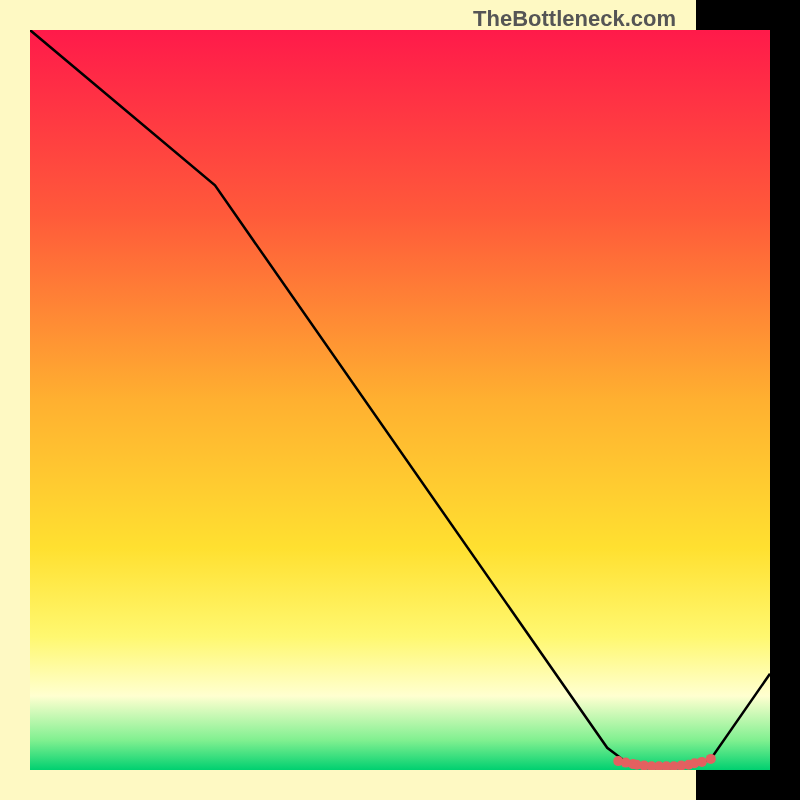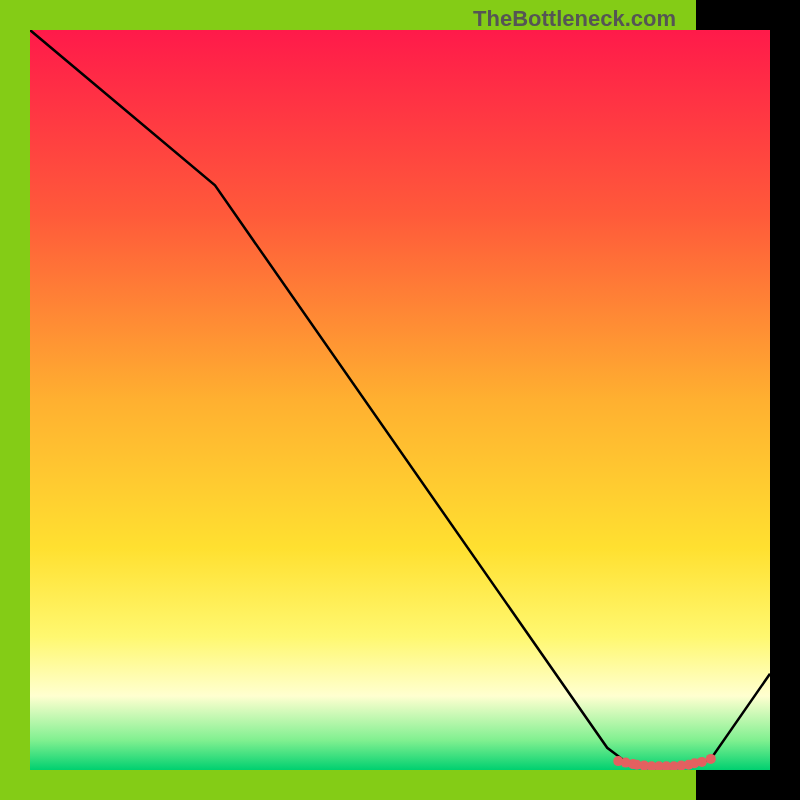--- a/index.html
+++ b/index.html
@@ -8,21 +8,21 @@
     background: #000;
     width: 800px;
     height: 800px;
     overflow: hidden;
     font-family: Arial, sans-serif;
   }
   .container {
     position: relative;
     width: 696px;
     height: 800px;
-    background: #84cc16;
+    background: #fef9c3;
   }
   .watermark {
     position: absolute;
     top: 6px;
     right: 20px;
     color: #555;
     font-size: 22px;
     font-weight: bold;
     z-index: 10;
   }

